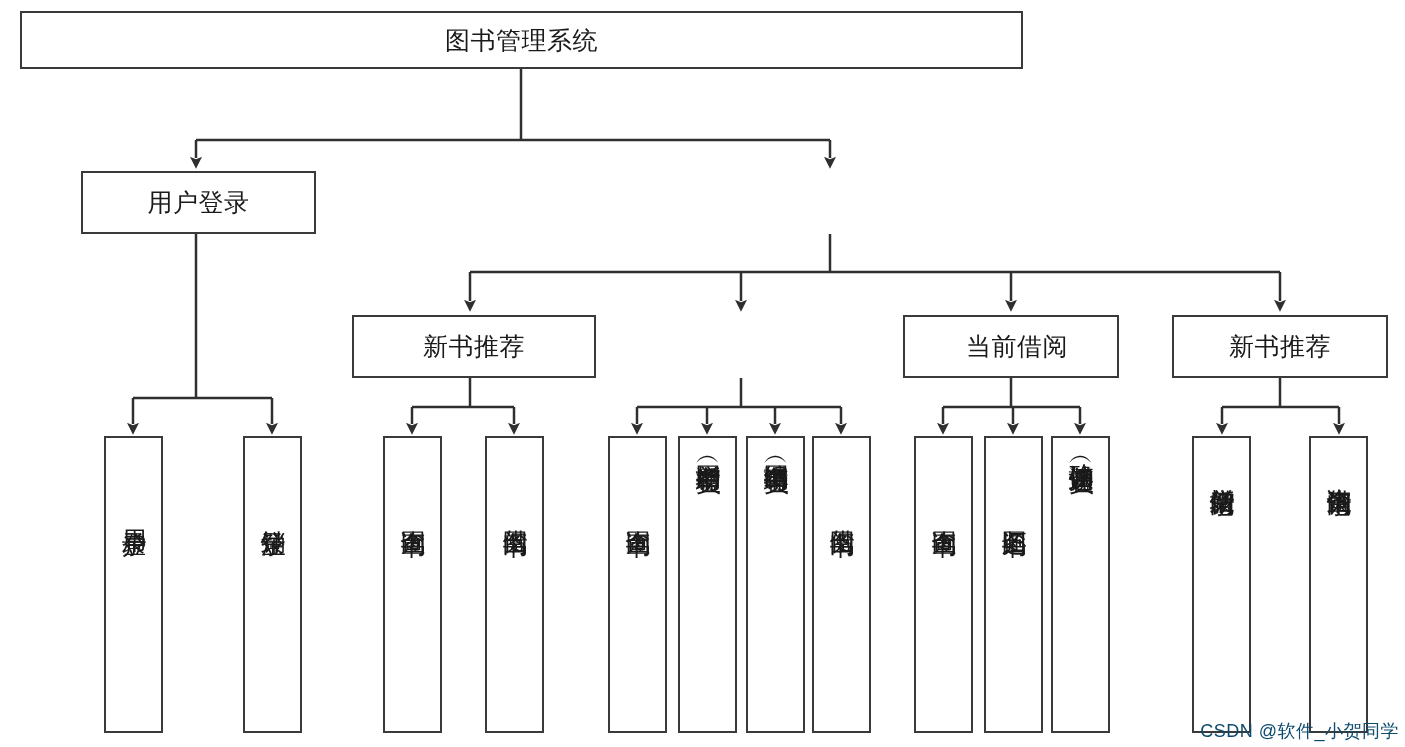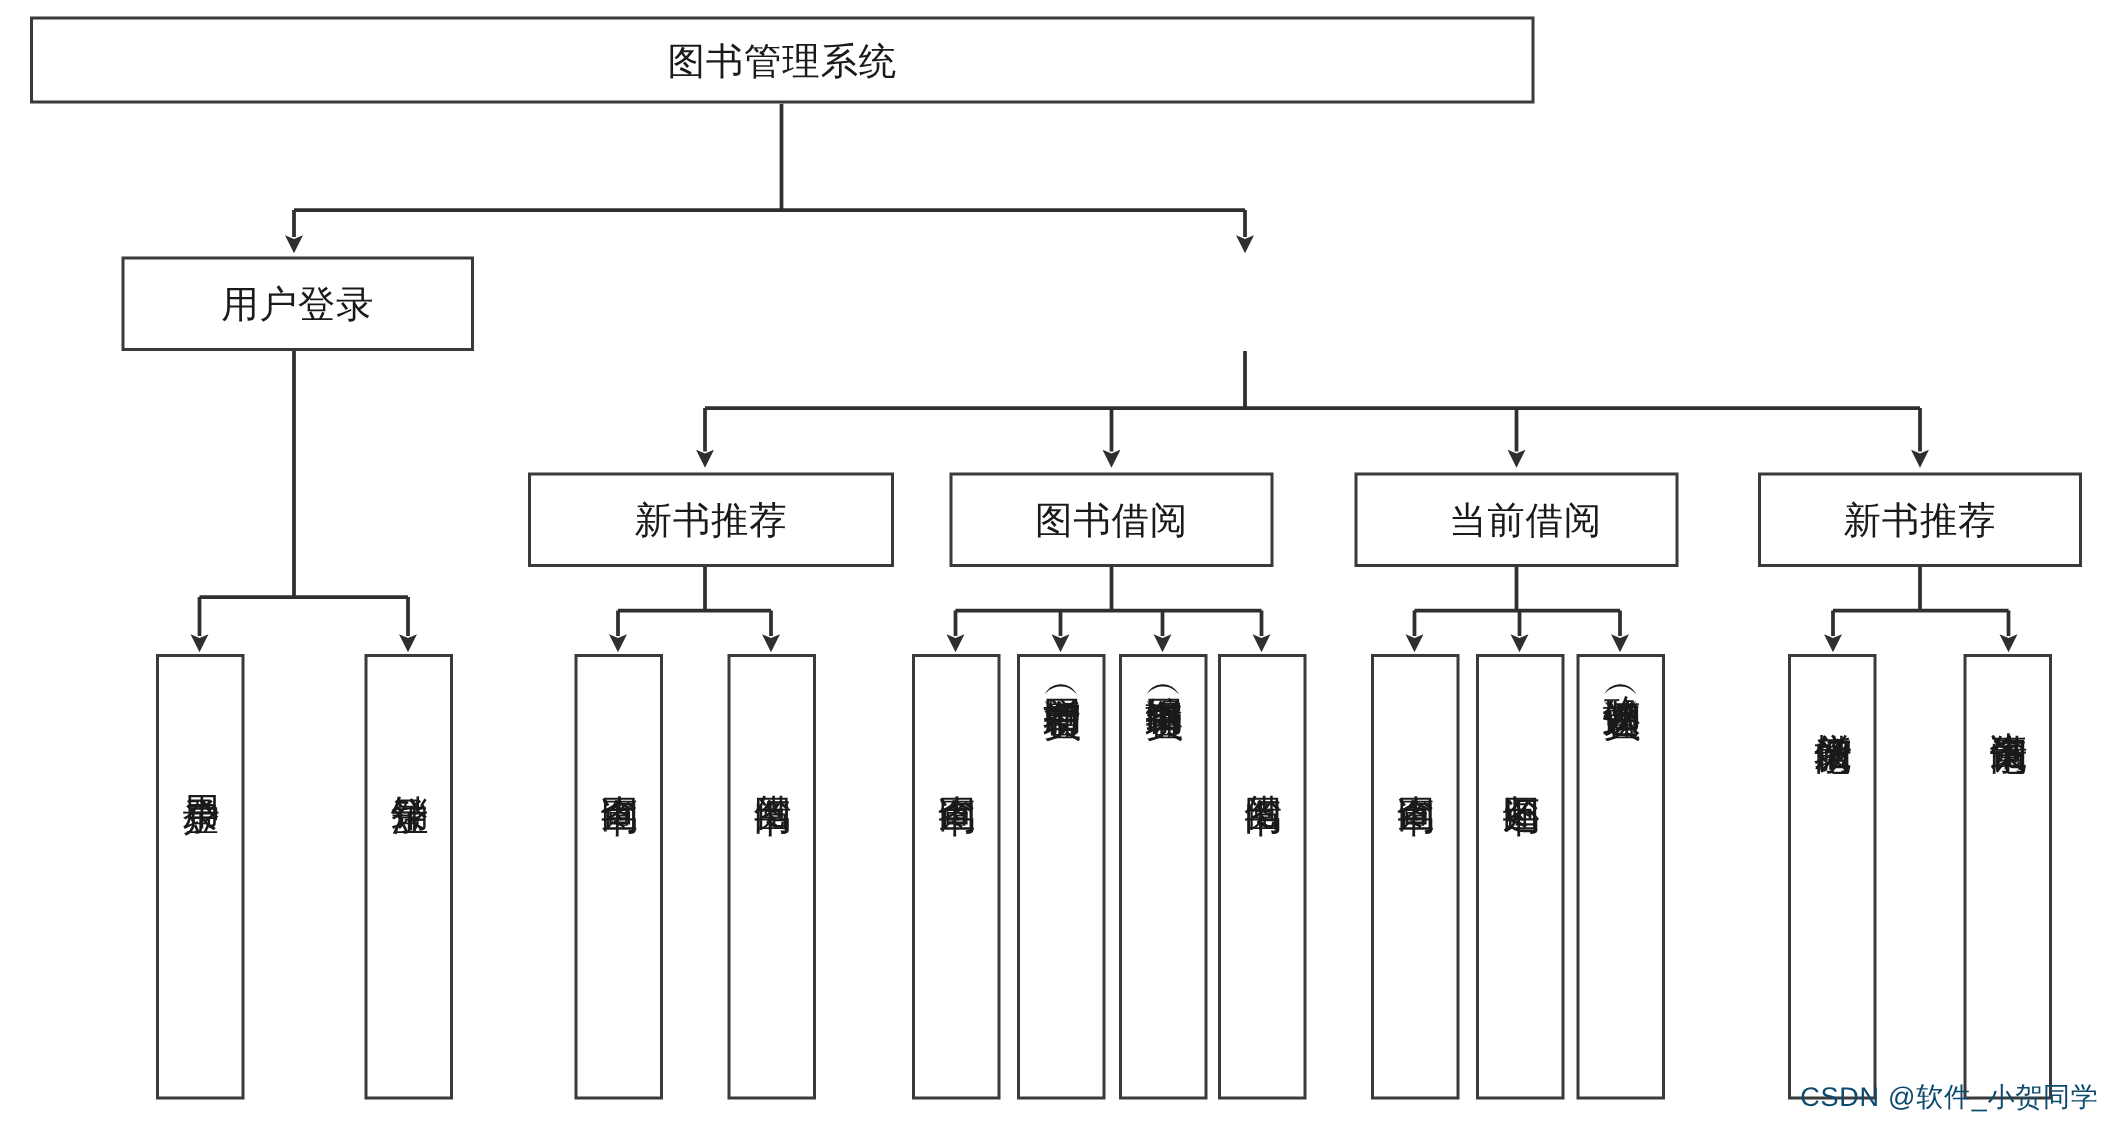--- a/index.html
+++ b/index.html
@@ -139,23 +139,20 @@
     <span class="label">图书管理系统</span>
   </div>
 
   <div class="node h" style="left:81px; top:171px; width:235px; height:63px;">
     <span class="label">用户登录</span>
   </div>
 
   <div class="node h" style="left:352px; top:315px; width:244px; height:63px;">
     <span class="label">新书推荐</span>
   </div>
-  <div class="node h" style="left:633px; top:315px; width:216px; height:63px;">
-    <span class="label">图书借阅</span>
-  </div>
   <div class="node h" style="left:903px; top:315px; width:216px; height:63px;padding-left:12px;">
     <span class="label">当前借阅</span>
   </div>
   <div class="node h" style="left:1172px; top:315px; width:216px; height:63px;">
     <span class="label">新书推荐</span>
   </div>
 
   <div class="node v" style="left:104px; top:436px; width:59px; height:297px; padding-top:72px;">
     <span class="label">用户登录</span>
   </div>

